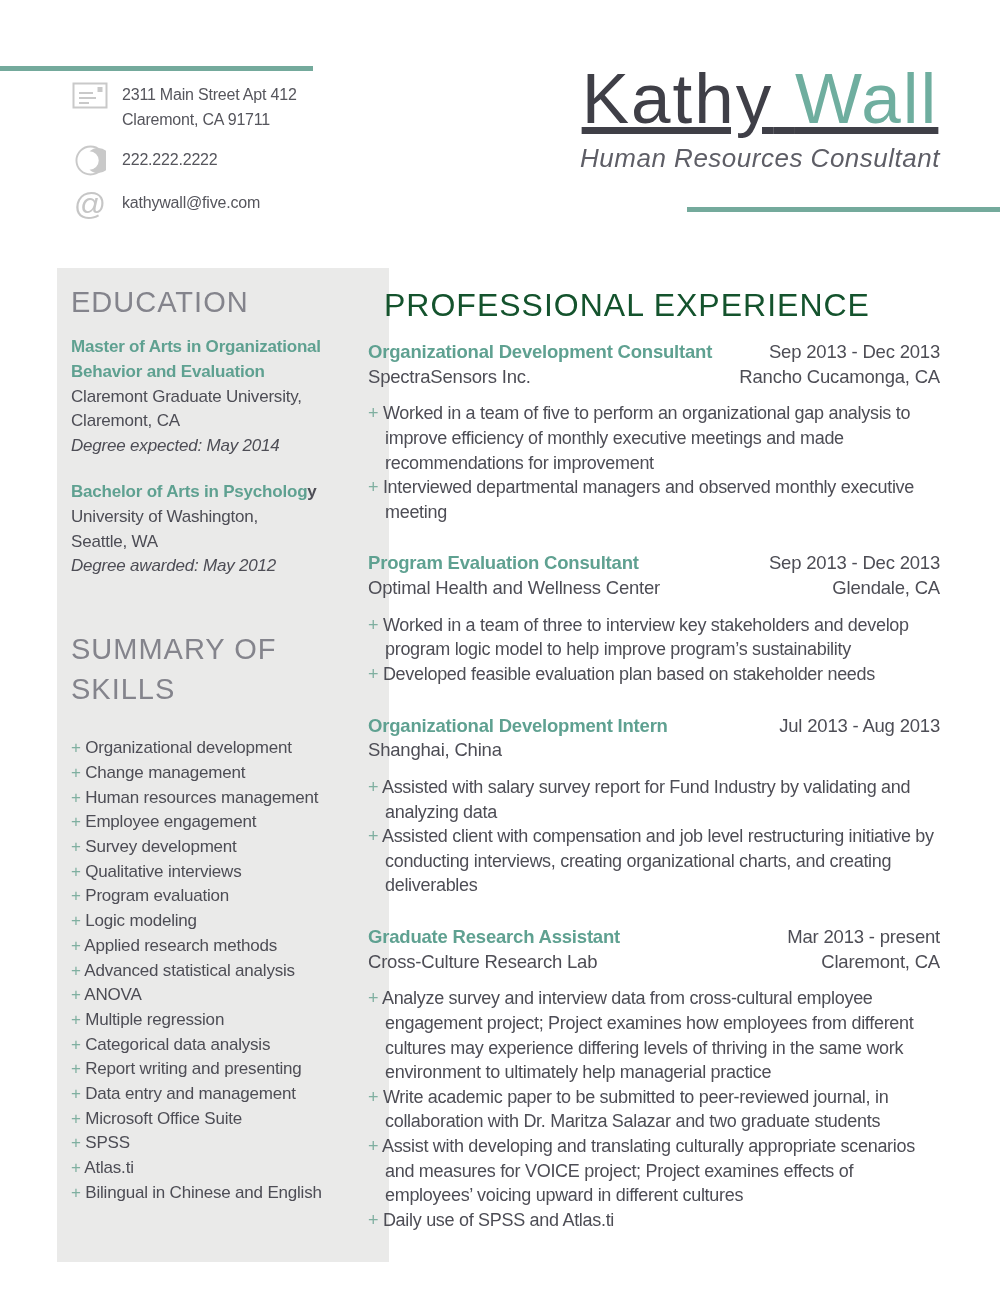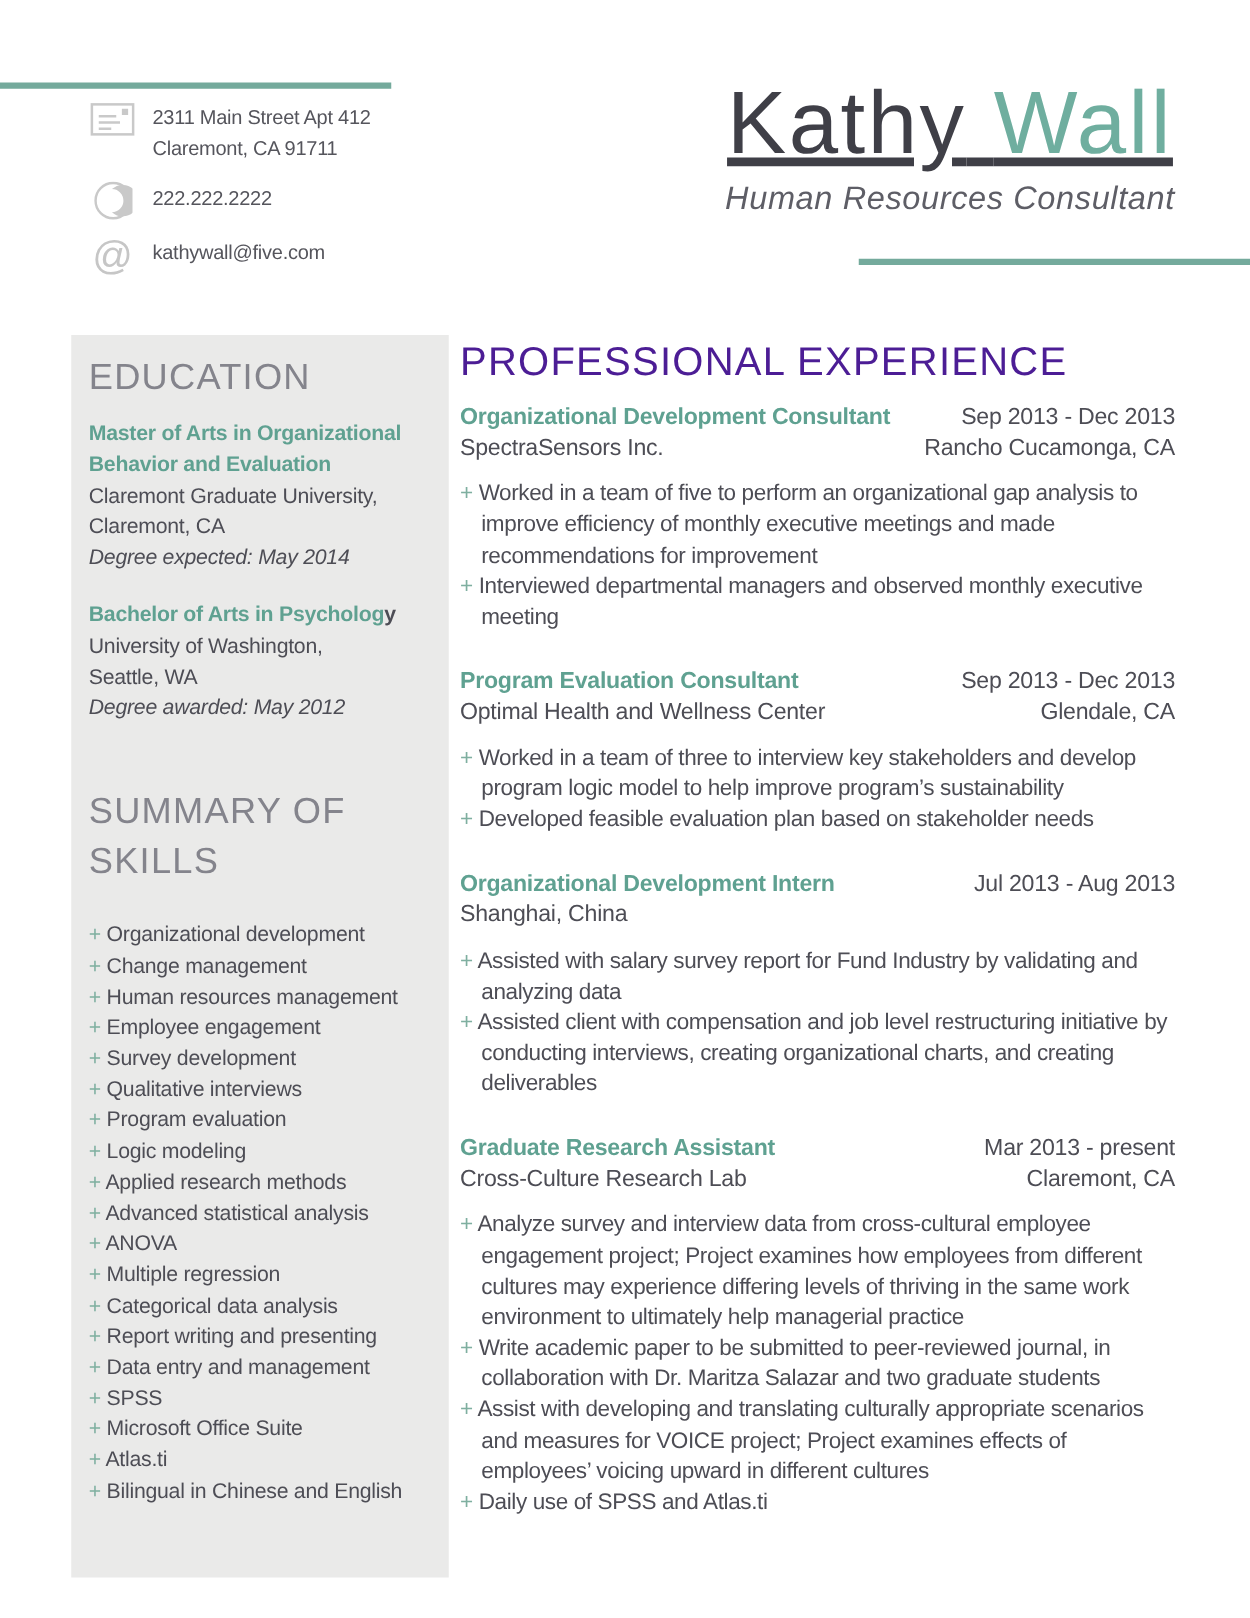--- a/index.html
+++ b/index.html
@@ -18,35 +18,35 @@
   .contact-text{font-size:16px;line-height:25px;color:#55555C;letter-spacing:-0.2px;}
   .at-glyph{font-size:32px;line-height:30px;color:#C6C6C6;font-weight:400;}
 
   
   .name-block{position:absolute;left:520px;top:58px;width:480px;text-align:center;}
   .name{margin:0;font-size:71px;line-height:1.15;font-weight:200;color:#3F3F47;letter-spacing:2px;white-space:nowrap;text-decoration:underline;}
   .name-last{color:#6FAE9F;}
   .subtitle{font-style:italic;font-size:26px;color:#5E5E66;margin-top:3px;letter-spacing:0.5px;font-weight:300;}
 
   
-  .sidebar{position:absolute;left:57px;top:268px;width:302px;height:994px;background:#EAEAE9;box-sizing:border-box;padding:14px 20px 0 14px;}
+  .sidebar{position:absolute;left:57px;top:268px;width:332px;height:994px;background:#EAEAE9;box-sizing:border-box;padding:14px 20px 0 14px;}
   .section-heading{font-size:29px;line-height:40px;color:#84848C;font-weight:300;letter-spacing:1px;margin:0;}
   .edu-entries{margin-top:13px;}
   .edu-entry{font-size:17px;line-height:24.8px;letter-spacing:-0.2px;margin-bottom:21px;}
   .edu-title{color:#5FA191;font-weight:bold;}
   .edu-title .plain{color:#4D4D55;}
   .edu-note{font-style:italic;}
   .skills-heading{margin-top:50px;}
   .skills-list{list-style:none;margin:27px 0 16px 0;padding:0;}
   .skill-item{font-size:17px;line-height:24.7px;letter-spacing:-0.2px;color:#4D4D55;padding-left:17px;text-indent:-17px;}
   .plus{color:#7FAFA0;}
 
   
   .main{position:absolute;left:368px;top:270px;width:572px;}
-  .main-heading{font-size:32px;line-height:38px;color:#4c1d95;font-weight:300;letter-spacing:1px;margin:0;}
+  .main-heading{font-size:32px;line-height:38px;color:#14532d;font-weight:300;letter-spacing:1px;margin:16px;}
   .job{margin-top:27px;}
   .job:first-of-type{margin-top:13px;}
   .job-row{display:flex;justify-content:space-between;font-size:18.5px;line-height:24.7px;letter-spacing:-0.2px;}
   .job-title{color:#5FA191;font-weight:bold;}
   .job-dates,.job-location,.job-company{color:#4D4D55;}
   .job-bullets{list-style:none;margin:12px 0 0 0;padding:0;}
   .job-bullet{font-size:18px;line-height:24.6px;letter-spacing:-0.3px;color:#4D4D55;padding-left:17px;text-indent:-17px;}
 </style>
 </head>
 <body>
@@ -118,22 +118,22 @@
       <li class="skill-item"><span class="plus">+</span> Qualitative interviews</li>
       <li class="skill-item"><span class="plus">+</span> Program evaluation</li>
       <li class="skill-item"><span class="plus">+</span> Logic modeling</li>
       <li class="skill-item"><span class="plus">+</span> Applied research methods</li>
       <li class="skill-item"><span class="plus">+</span> Advanced statistical analysis</li>
       <li class="skill-item"><span class="plus">+</span> ANOVA</li>
       <li class="skill-item"><span class="plus">+</span> Multiple regression</li>
       <li class="skill-item"><span class="plus">+</span> Categorical data analysis</li>
       <li class="skill-item"><span class="plus">+</span> Report writing and presenting</li>
       <li class="skill-item"><span class="plus">+</span> Data entry and management</li>
+      <li class="skill-item"><span class="plus">+</span> Microsoft Office Suite</li>
       <li class="skill-item"><span class="plus">+</span> SPSS</li>
-      <li class="skill-item"><span class="plus">+</span> Microsoft Office Suite</li>
       <li class="skill-item"><span class="plus">+</span> Atlas.ti</li>
       <li class="skill-item"><span class="plus">+</span> Bilingual in Chinese and English</li>
     </ul>
 </div>
 
 <div class="main">
   <h2 class="main-heading">PROFESSIONAL EXPERIENCE</h2>
   <div id="jobs">
       <div class="job">
         <div class="job-row">

